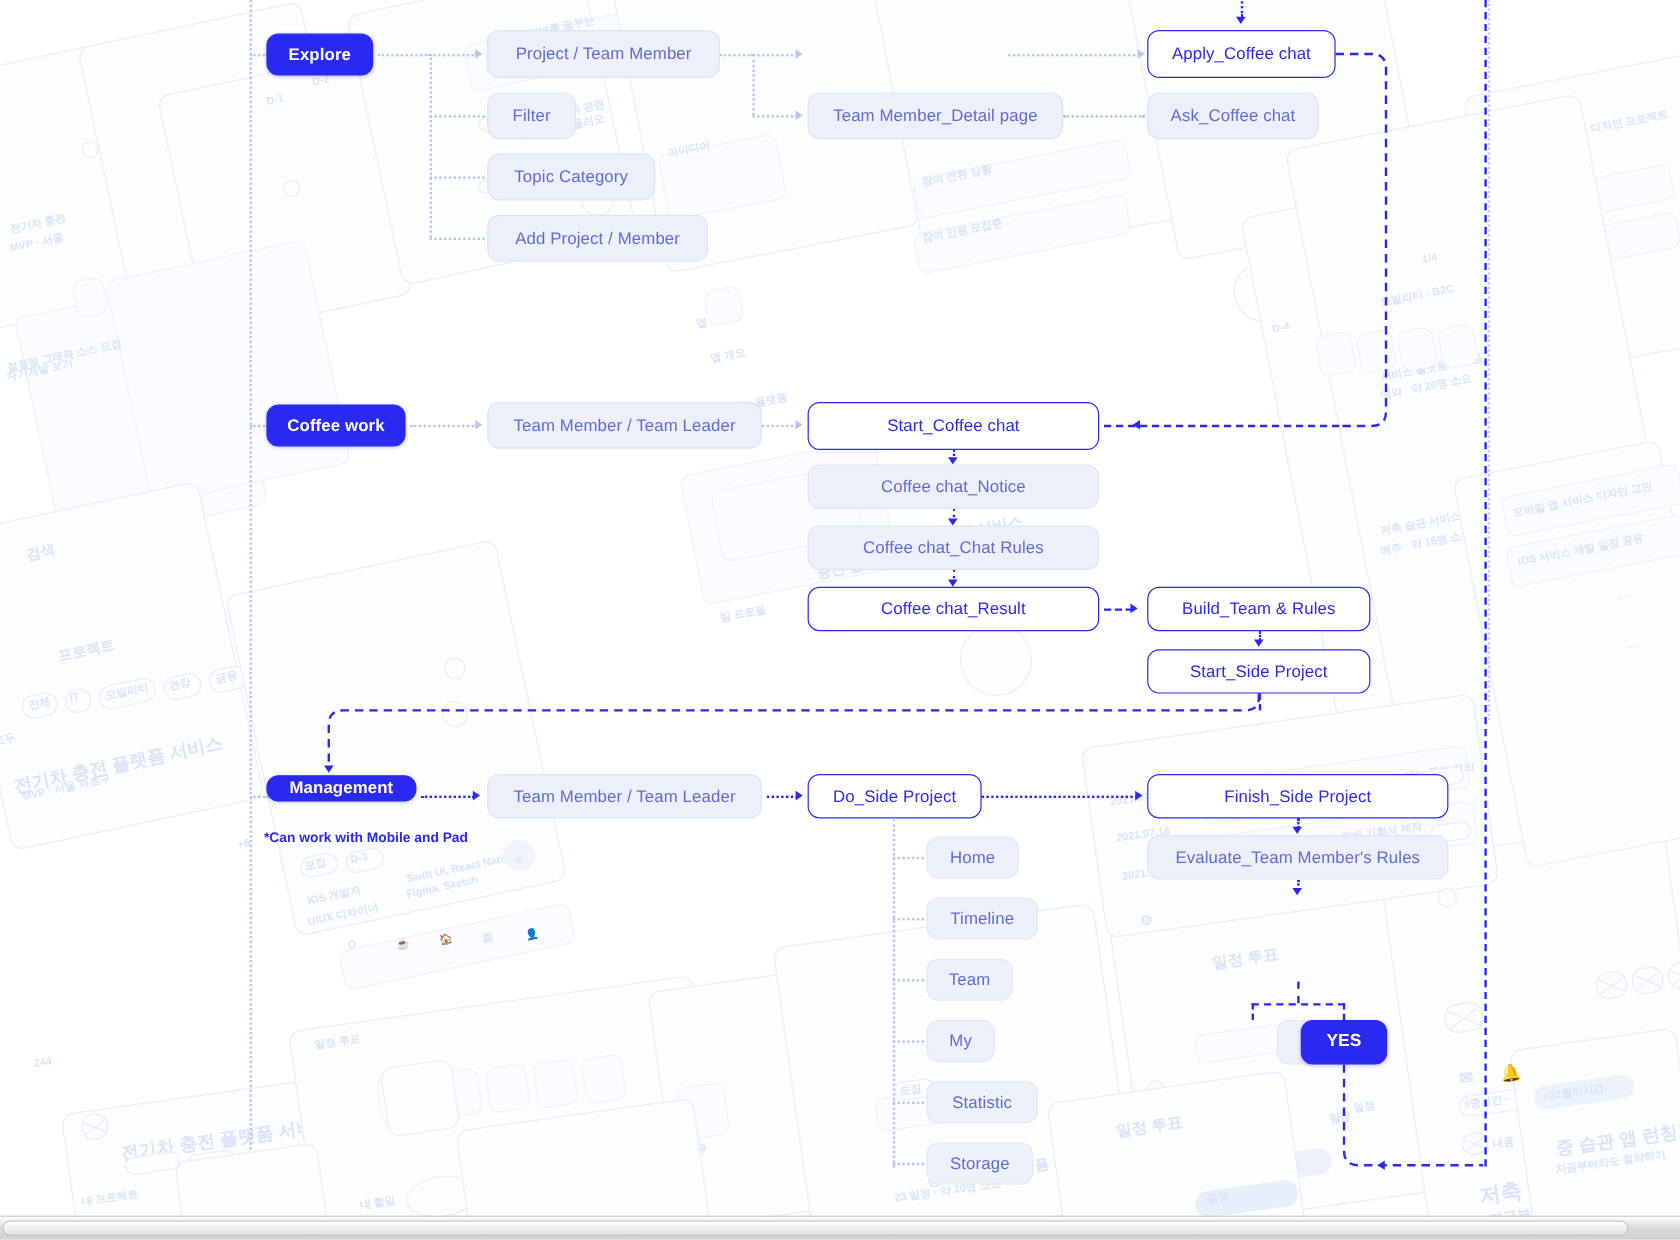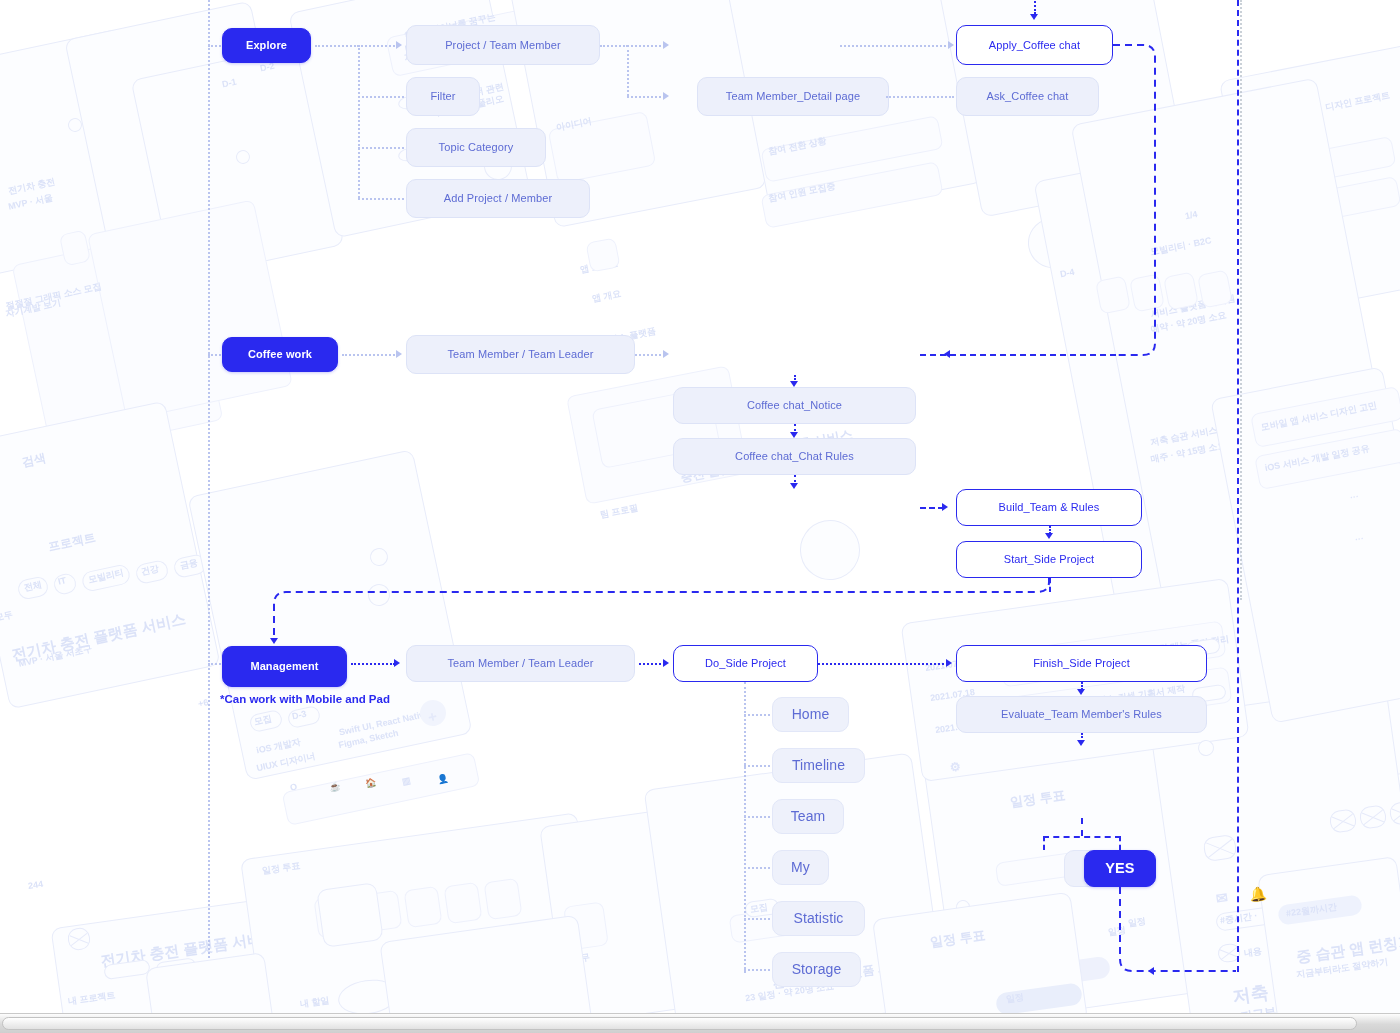--- a/index.html
+++ b/index.html
@@ -36,21 +36,21 @@
 
   
   .rail {
     position:absolute; border-left:2px dotted #b9c4ef;
   }
   .rail.green { border-left:2px dotted #b9c2cc; }
 
   
   .node {
     position:absolute; display:flex; align-items:center; justify-content:center;
-    border-radius:10px; font-size:11px; letter-spacing:.1px;
+    border-radius:10px; font-size:14px; letter-spacing:.1px;
     text-align:center; line-height:1.1;
   }
   .node.solid  { background:#2a29ef; color:#ffffff; font-weight:700;
                  box-shadow:0 1px 3px rgba(42,41,239,.25); border:1px solid #2a29ef; }
   .node.light  { background:#edf0fb; color:#5d6bd4; border:1px solid #dde3f7; font-weight:400; }
   .node.outline{ background:#ffffff; color:#2a29ef; border:1.6px solid #2a29ef; font-weight:400; }
   .node.lightsm{ background:#eef1fb; color:#5d6bd4; border:1px solid #e2e7f8; font-weight:400;
                  font-size:14px; }
 
   .diamond {
@@ -353,21 +353,21 @@
   <div class="node light" style="left:406px;top:128px;width:140px;height:39px;">Topic Category</div>
   <div class="node light" style="left:406px;top:179px;width:184px;height:39px;">Add Project / Member</div>
 
   <div class="conn h-dot pale" style="left:600px;top:45px;width:28px;"></div>
   <div class="conn v-dot pale" style="left:627px;top:45px;height:51px;"></div>
   <div class="conn h-dot pale" style="left:627px;top:45px;width:38px;"></div>
   <div class="arr r pale" style="left:663px;top:41px;"></div>
   <div class="conn h-dot pale" style="left:627px;top:96px;width:38px;"></div>
   <div class="arr r pale" style="left:663px;top:92px;"></div>
 
-  <div class="node light" style="left:673px;top:77px;width:192px;height:39px;margin-left:24px;">Team Member_Detail page</div>
+  <div class="node light" style="left:673px;top:77px;width:213px;height:39px;">Team Member_Detail page</div>
 
   <div class="conn h-dot pale" style="left:840px;top:45px;width:110px;"></div>
   <div class="arr r pale" style="left:948px;top:41px;"></div>
   <div class="conn h-dot pale" style="left:886px;top:96px;width:68px;"></div>
 
   <div class="node outline" style="left:956px;top:25px;width:157px;height:40px;">Apply_Coffee chat</div>
   <div class="node light" style="left:956px;top:77px;width:143px;height:39px;">Ask_Coffee chat</div>
 
   <div class="conn v-dot" style="left:1034px;top:-14px;height:28px;"></div>
   <div class="arr d" style="left:1030px;top:14px;"></div>
@@ -381,48 +381,50 @@
   <div class="node solid" style="left:222px;top:337px;width:116px;height:35px;">Coffee work</div>
 
   <div class="conn h-dot pale" style="left:342px;top:354px;width:56px;"></div>
   <div class="arr r pale" style="left:396px;top:350px;"></div>
 
   <div class="node light" style="left:406px;top:335px;width:229px;height:39px;">Team Member / Team Leader</div>
 
   <div class="conn h-dot pale" style="left:635px;top:354px;width:30px;"></div>
   <div class="arr r pale" style="left:663px;top:350px;"></div>
 
+  <div class="node outline" style="left:673px;top:335px;width:243px;height:40px;">Start_Coffee chat</div>
   <div class="conn v-dot" style="left:794px;top:375px;height:9px;"></div>
   <div class="arr d" style="left:790px;top:381px;"></div>
 
   <div class="node light" style="left:673px;top:387px;width:243px;height:37px;">Coffee chat_Notice</div>
   <div class="conn v-dot" style="left:794px;top:424px;height:11px;"></div>
   <div class="arr d" style="left:790px;top:432px;"></div>
 
   <div class="node light" style="left:673px;top:438px;width:243px;height:37px;">Coffee chat_Chat Rules</div>
   <div class="conn v-dot" style="left:794px;top:475px;height:11px;"></div>
   <div class="arr d" style="left:790px;top:483px;"></div>
 
+  <div class="node outline" style="left:673px;top:489px;width:243px;height:37px;">Coffee chat_Result</div>
 
   <div class="conn h-dash" style="left:920px;top:507px;width:24px;"></div>
   <div class="arr r" style="left:942px;top:503px;"></div>
 
   <div class="node outline" style="left:956px;top:489px;width:186px;height:37px;">Build_Team &amp; Rules</div>
   <div class="conn v-dot" style="left:1049px;top:526px;height:8px;"></div>
   <div class="arr d" style="left:1045px;top:533px;"></div>
 
   <div class="node outline" style="left:956px;top:541px;width:186px;height:37px;">Start_Side Project</div>
 
   <div class="conn v-dash" style="left:1049px;top:578px;height:14px;"></div>
   <svg class="elbow" style="left:272px;top:578px;width:780px;height:70px;">
     <path d="M777,0 L777,4 Q777,14 765,14 L14,14 Q2,14 2,26 L2,62" fill="none" stroke="#2A29EF" stroke-width="2" stroke-dasharray="7 5"></path>
   </svg>
   <div class="arr d" style="left:270px;top:638px;"></div>
 
-  <div class="node solid" style="left:222px;top:646px;width:125px;height:41px;">Management</div>
+  <div class="node solid" style="left:222px;top:646px;width:125px;height:22px;">Management</div>
   <div class="note" style="left:220px;top:693px;">*Can work with Mobile and Pad</div>
 
   <div class="conn h-dot" style="left:351px;top:663px;width:44px;"></div>
   <div class="arr r" style="left:394px;top:659px;"></div>
 
   <div class="node light" style="left:406px;top:645px;width:229px;height:37px;">Team Member / Team Leader</div>
 
   <div class="conn h-dot" style="left:639px;top:663px;width:26px;"></div>
   <div class="arr r" style="left:663px;top:659px;"></div>
 

